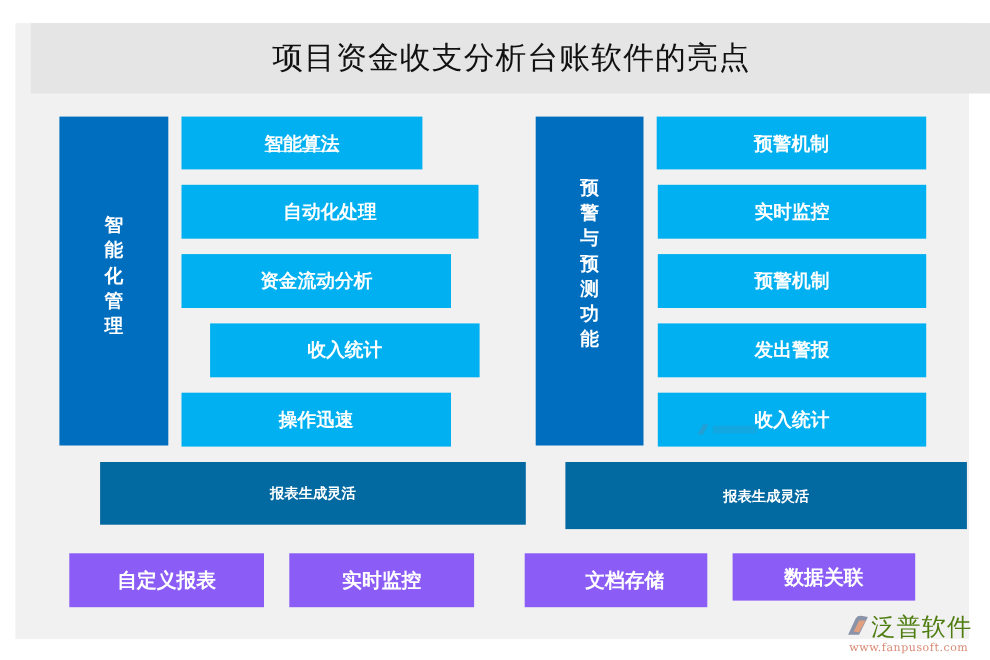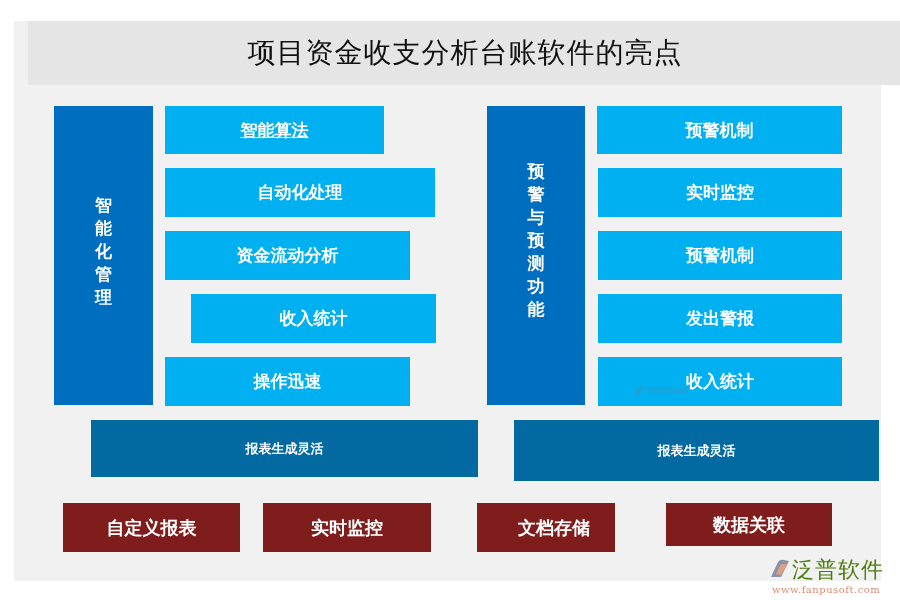--- a/index.html
+++ b/index.html
@@ -7,21 +7,21 @@
     body { position: relative; font-family: "DejaVu Serif", "Liberation Serif", serif; }
     .panel { position: absolute; left: 14px; top: 21px; width: 867px; height: 560px; background: #f1f1f1; }
     .header { position: absolute; left: 28px; top: 21px; width: 874px; height: 64px; background: #e5e5e5;
       display: flex; align-items: center; justify-content: center; }
     .header .title { font-family: "DejaVu Sans", "Liberation Sans", sans-serif; font-size: 28px; color: #111; letter-spacing: 1px; font-weight: normal; }
     .box { position: absolute; display: flex; align-items: center; justify-content: center; color: #ffffff; font-weight: bold; }
     .cat { background: #006ebe; flex-direction: column; }
     .cat .vtext { display: flex; flex-direction: column; align-items: center; font-size: 17px; line-height: 23px; }
     .item { background: #00b0f0; font-size: 17px; }
     .green { background: #0369a1; font-size: 13px; margin-left: 37px; }
-    .bottom { background: #7f1d1d; font-size: 18px; }
+    .bottom { background: #8b5cf6; font-size: 18px; }
     .logo { position: absolute; left: 770px; top: 555px; width: 125px; height: 45px; }
     .logo .brand { position: absolute; left: 22px; top: 0; font-family: "DejaVu Sans", sans-serif; font-size: 22px; color: #4d7c0f; letter-spacing: 1px; }
     .logo .url { position: absolute; left: 2px; top: 29px; font-family: "DejaVu Serif", serif; font-size: 10px; color: #d88a74; letter-spacing: 0.5px; }
     .logo .mark { position: absolute; left: 0; top: 3px; width: 20px; height: 22px; }
     .wm { position: absolute; left: 632px; top: 383px; width: 60px; height: 16px; opacity: 0.35; }
   </style>
 </head>
 <body>
 
 <div class="panel"></div>
@@ -97,21 +97,21 @@
 
 <svg class="wm" viewBox="0 0 60 16">
   <path d="M2 12 L7 3 L12 3 L7 12 Z" fill="#6a7ea0"></path>
   <rect x="16" y="4" width="40" height="7" fill="#6a7ea0" opacity="0.5"></rect>
 </svg>
 
 <div class="box green" style="left:477px; top:420px; width:365px; height:61px;">
     <span>报表生成灵活</span>
   </div>
 
-<div class="box bottom" style="left:477px; top:503px; width:138px; height:49px;padding-left:16px;">
+<div class="box bottom" style="left:477px; top:503px; width:166px; height:49px;padding-left:16px;">
     <span>文档存储</span>
   </div>
 <div class="box bottom" style="left:666px; top:503px; width:166px; height:43px;">
     <span>数据关联</span>
   </div>
 
 <div class="logo">
   <svg class="mark" viewBox="0 0 20 22">
     <path d="M1 19 L8 4 Q10 1 14 2 L19 3 L11 19 Z" fill="#8a93a8"></path>
     <path d="M6 16 L11 6 L17 6 L11 17 Z" fill="#e0a080"></path>

